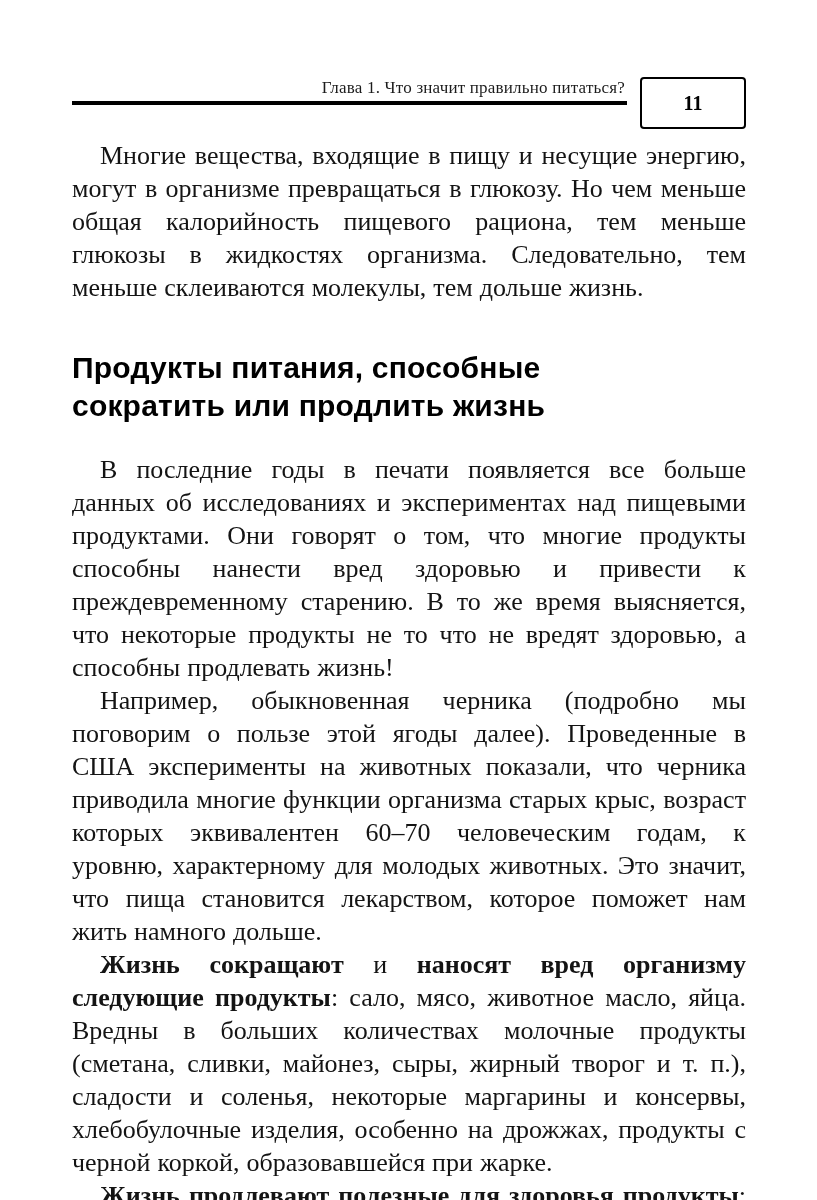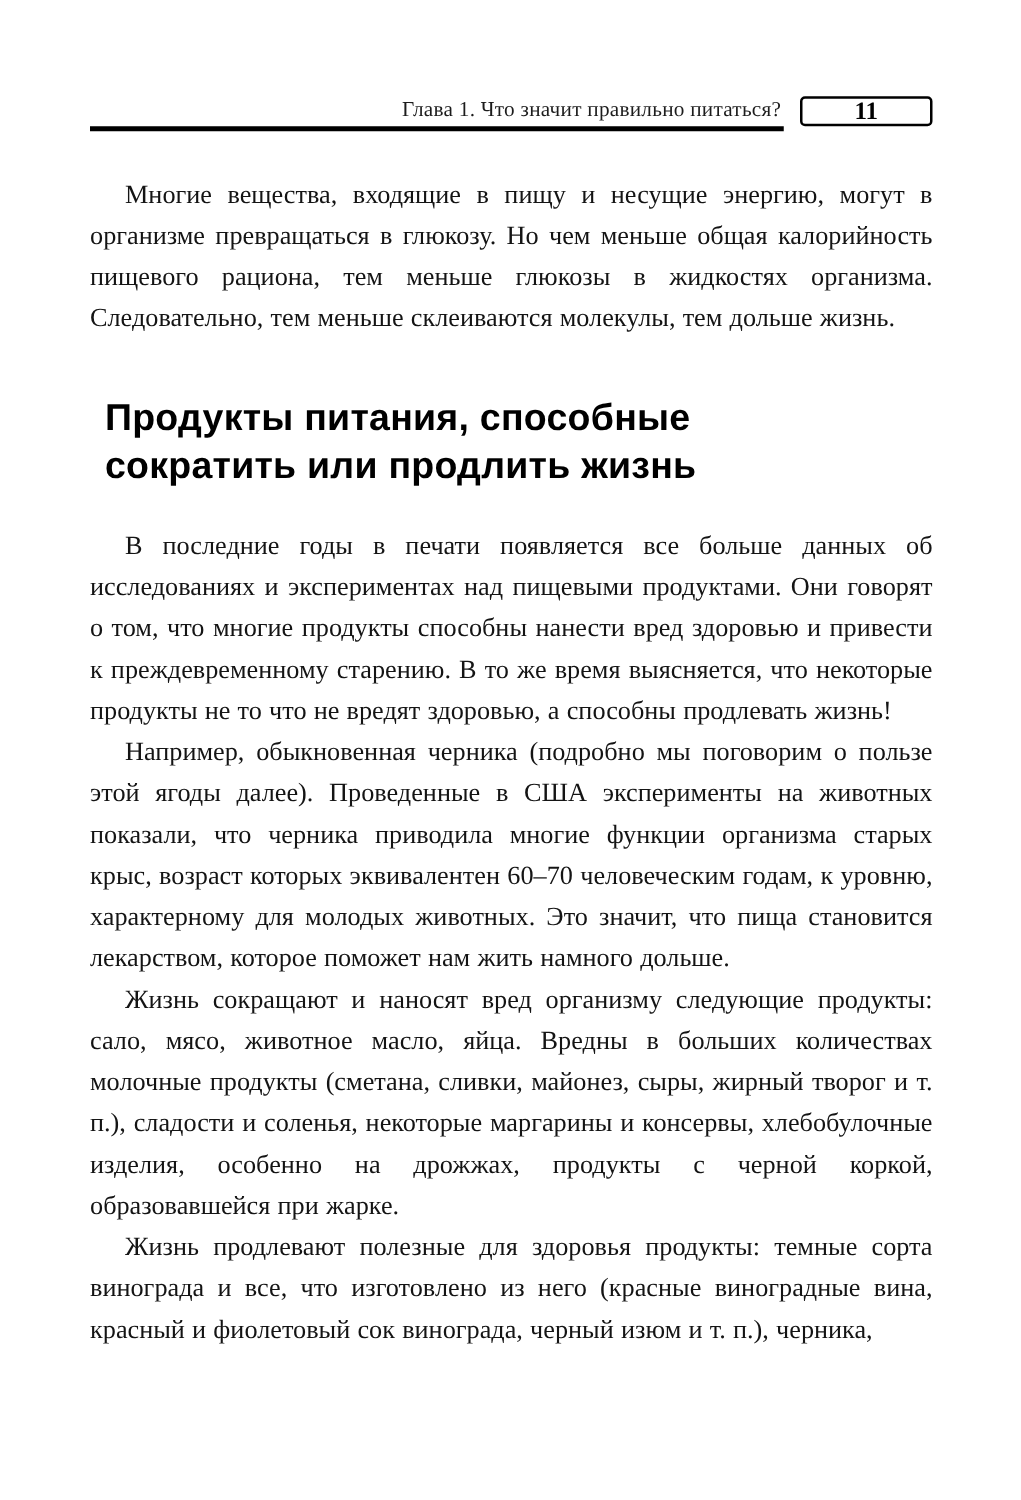--- a/index.html
+++ b/index.html
@@ -40,54 +40,54 @@
     top: 24px;
     width: 555px;
     height: 4px;
     background: #000000;
   }
   .page-number-box {
     position: absolute;
     right: 0;
     top: 0;
     width: 106px;
-    height: 24px;
+    height: 52px;
     border: 2px solid #000000;
     border-radius: 4px;
     display: flex;
     align-items: center;
     justify-content: center;
     font-size: 20px;
     font-weight: bold;
     color: #000000;
   }
 
   
   main { margin-top: 26px; }
   .para {
-    font-size: 21px;
+    font-size: 26px;
     line-height: 33px;
     text-align: justify;
     text-indent: 28px;
     color: #141414;
     hyphens: auto;
     -webkit-hyphens: auto;
     word-spacing: 0.5px;
   }
-  .para b { font-weight: normal; margin-top: 43px; }
+  .para b { font-weight: bold; margin-top: 43px; }
 
   
   .section-heading {
     font-family: "Liberation Sans", sans-serif;
     font-weight: bold;
     font-size: 30px;
     line-height: 38px;
     letter-spacing: 0.2px;
     color: #000000;
-    margin: 45px 0 28px 12px;
+    margin: 45px 0 28px 0;
   }
 </style>
 </head>
 <body>
 
 <div class="page">
 
   <header class="running-header">
     <div class="running-head-text">Глава 1. Что значит правильно питаться?</div>
     <div class="header-rule"></div>

